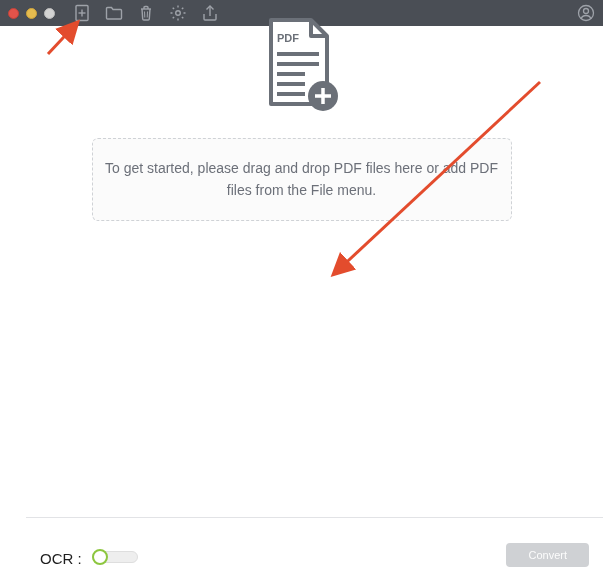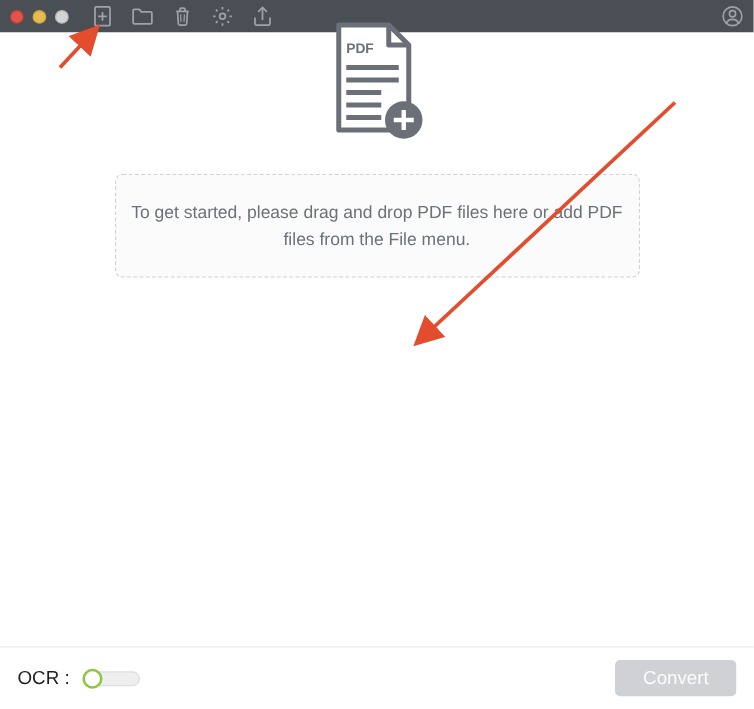--- a/index.html
+++ b/index.html
@@ -73,22 +73,23 @@
       background: #fbfbfb;
       text-align: center;
       color: #6c7079;
       font-size: 14px;
       line-height: 1.6;
     }
     .footer {
       height: 50px;
       border-top: 1px solid #e2e3e6;
       display: flex;
-      align-items: center;
+      align-items: flex-end;
       padding: 0 14px;
+      margin-left: 26px;
     }
     .ocr-label {
       font-size: 15px;
       color: #1e1e1e;
       margin-right: 10px;
     }
     .ocr-toggle {
       position: relative;
       width: 46px;
       height: 20px;
@@ -107,21 +108,21 @@
       left: 0; top: 2px;
       width: 16px; height: 16px;
       border: 2px solid #8dc63f;
       border-radius: 50%;
       background: #fff;
     }
     .convert-btn {
       margin-left: auto;
       background: #cfd1d4;
       color: #fcfcfc;
-      font-size: 15px;
+      font-size: 11px;
       padding: 6px 22px;
       border-radius: 4px;
       border: none;
       cursor: default;
     }
     
     .arrow {
       position: absolute;
       pointer-events: none;
     }

